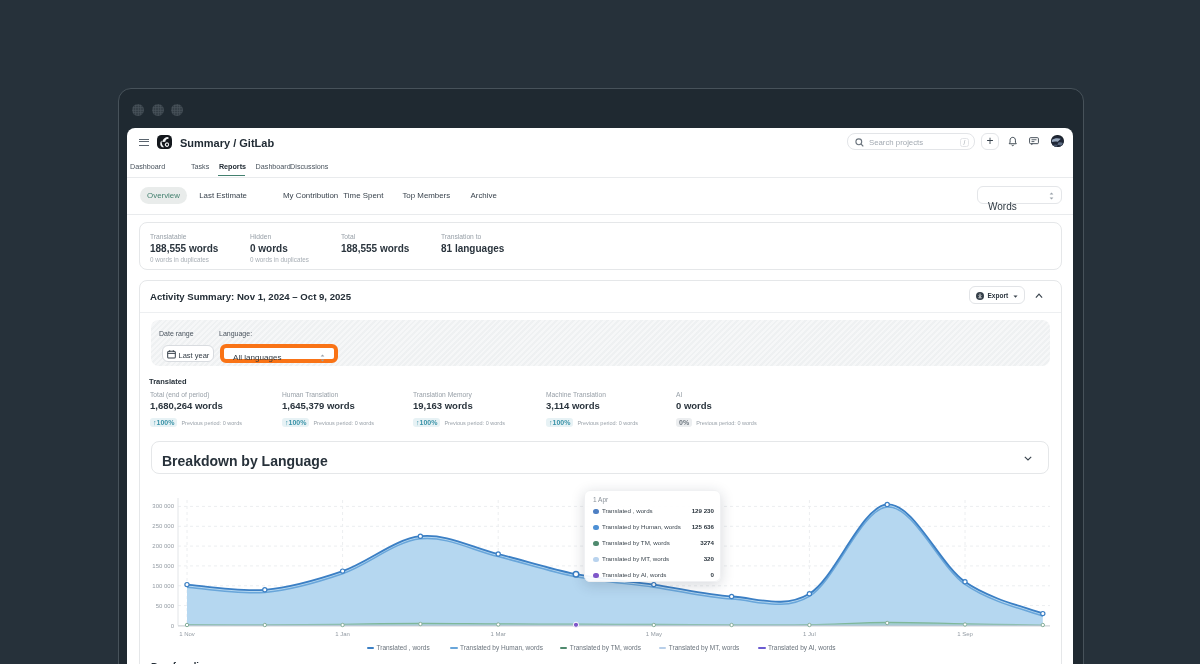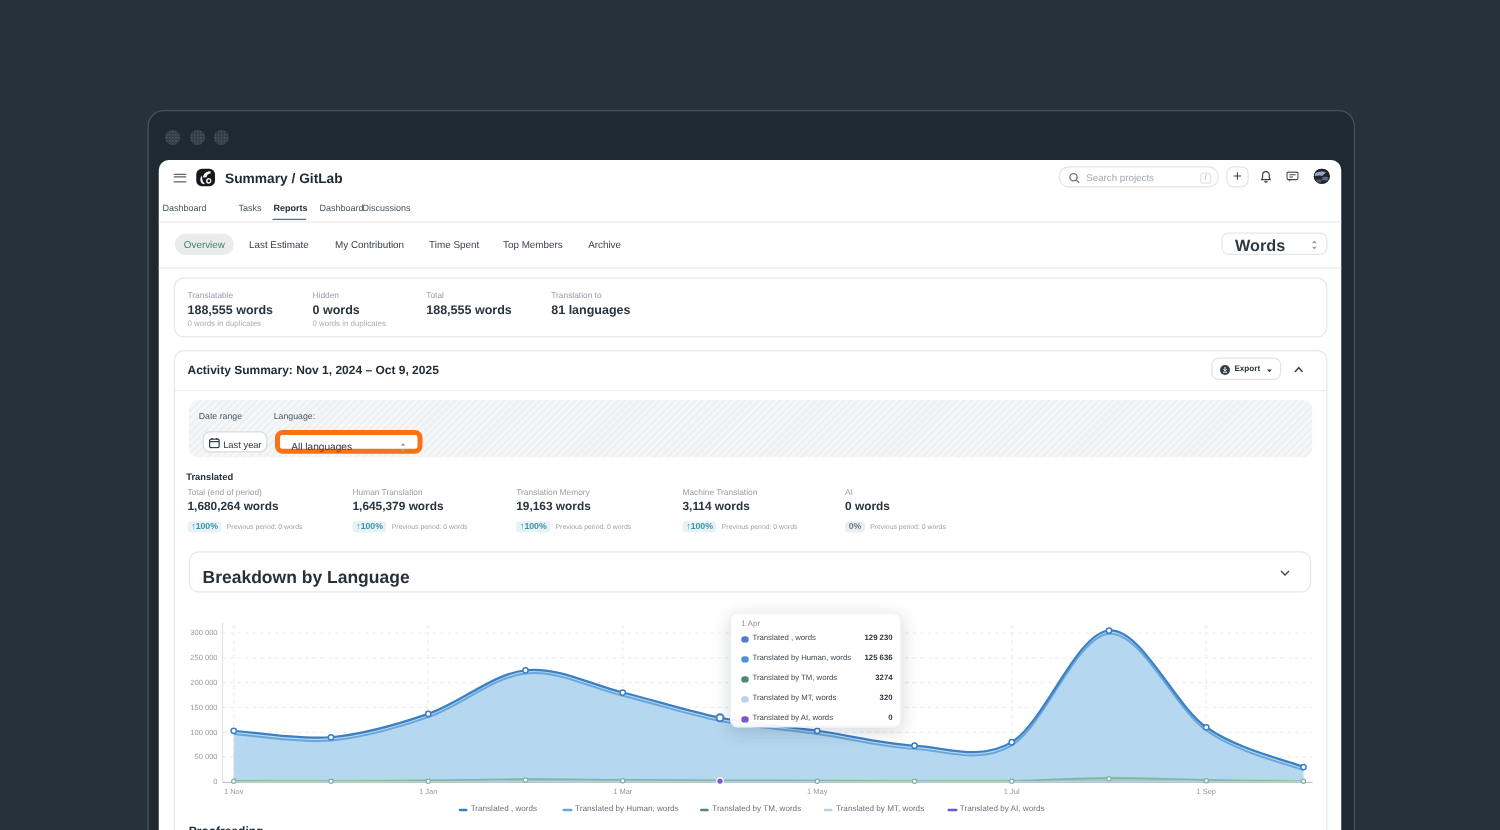--- a/index.html
+++ b/index.html
@@ -83,26 +83,26 @@
   <div class="tab" style="left:130px;">Dashboard</div>
   <div class="tab" style="left:190.9px;">Tasks</div>
   <div class="tab" style="left:218.9px; font-weight:bold; color:#232d36;">Reports</div>
   <div class="tab" style="left:255.6px;">Dashboard</div>
   <div class="tab" style="left:290.1px;">Discussions</div>
   <div class="abs" style="left:218px; top:174.7px; width:26.5px; height:1.8px; background:#43806f;"></div>
   <div class="hline" style="left:127px; top:176.5px; width:946px;"></div>
 
   <div class="abs" style="left:140px; top:186.5px; width:47px; height:17px; background:#e9eceb; border-radius:9px; text-align:center; line-height:17px; font-size:7.9px; color:#43806f;">Overview</div>
   <div class="nav2" style="left:199.2px;">Last Estimate</div>
-  <div class="nav2" style="left:268px;">My Contribution</div>
+  <div class="nav2" style="left:283px;">My Contribution</div>
   <div class="nav2" style="left:343.3px;">Time Spent</div>
   <div class="nav2" style="left:402.4px;">Top Members</div>
   <div class="nav2" style="left:470.5px;">Archive</div>
   <div class="abs" style="left:977px; top:185.5px; width:85px; height:18.5px; border:1px solid #e4e6e9; border-radius:6px;">
-    <span class="abs" style="left:10px; top:2px; font-size:13px; color:#2f3942;font-weight:bold;">Words</span>
+    <span class="abs" style="left:10px; top:14px; font-size:10px; color:#2f3942;">Words</span>
     <svg class="abs" style="right:7px; top:5.5px;" width="5" height="8" viewBox="0 0 5 8">
       <path d="M2.5,0.4 L4.4,2.6 L0.6,2.6 Z" fill="#9aa2aa"></path>
       <path d="M2.5,7.6 L4.4,5.4 L0.6,5.4 Z" fill="#9aa2aa"></path>
     </svg>
   </div>
   <div class="hline" style="left:127px; top:213.5px; width:946px;"></div>
 
   <div class="card" style="left:139px; top:221.5px; width:923px; height:48px;"></div>
   <div class="glabel" style="left:150px; top:232.5px;">Translatable</div>
   <div class="glabel" style="left:250px; top:232.5px;">Hidden</div>

